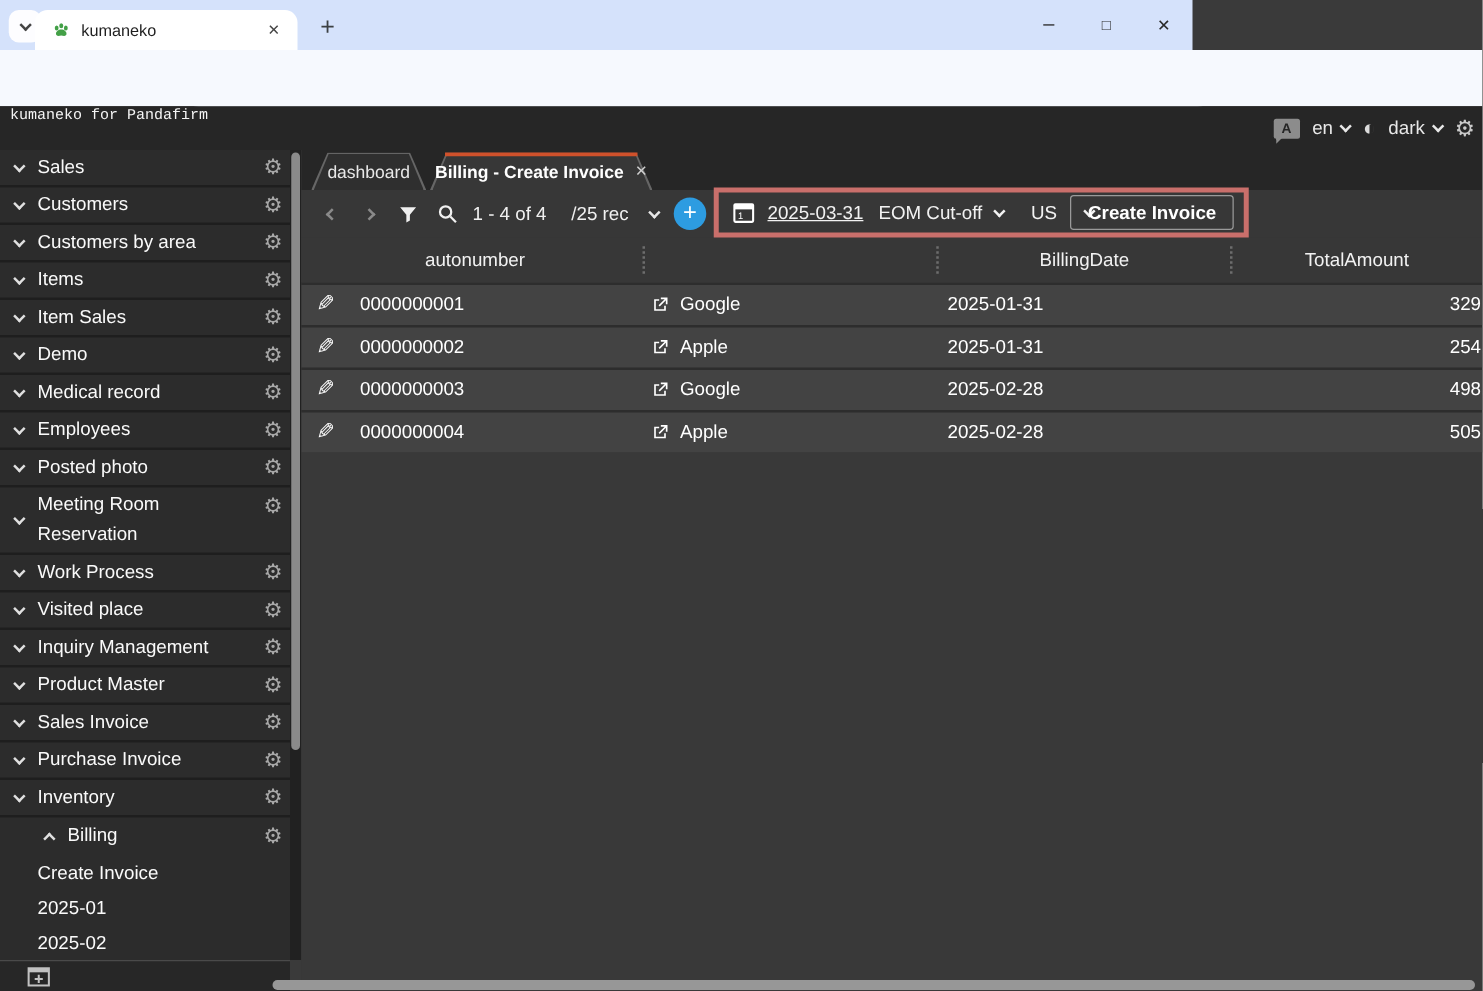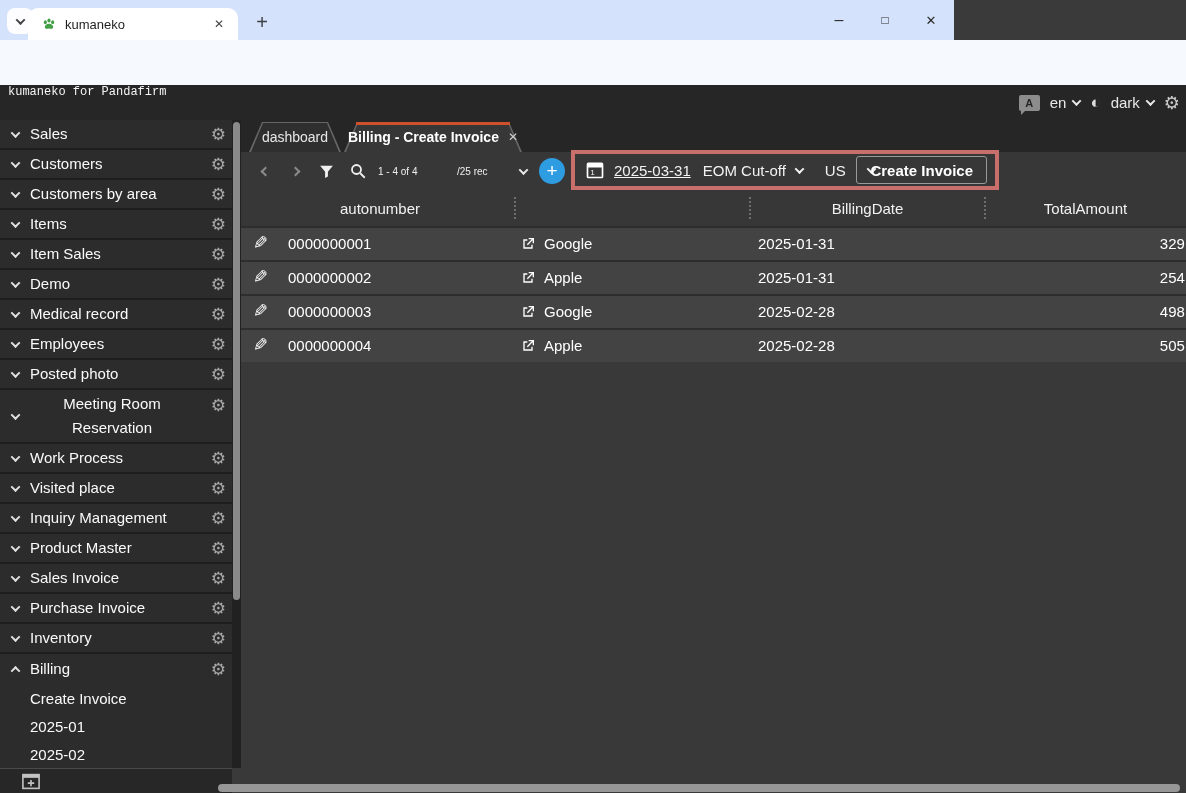--- a/index.html
+++ b/index.html
@@ -45,21 +45,21 @@
   .chev.down { transform:rotate(45deg) translate(-1px,-1px); }
   .chev.up { transform:rotate(-135deg) translate(-1px,-1px); }
   .chev.left { transform:rotate(135deg); }
   .chev.right { transform:rotate(-45deg); }
 
   
   .sidebar { position:absolute; left:0; top:120px; width:232px; height:648px; background:#2c2c2c; overflow:hidden; }
   .sb-item { position:relative; height:30px; border-bottom:2px solid #1e1e1e; display:flex; align-items:center; color:#fafafa; }
   .sb-item.tall { height:54px; }
   .sb-chev { width:30px; display:flex; justify-content:center; color:#e0e0e0; }
-  .sb-label { font-size:15px; max-width:164px; overflow-wrap:anywhere; line-height:1.6;text-align:center; }
+  .sb-label { font-size:15px; max-width:164px; overflow-wrap:anywhere; line-height:1.6; }
   .sb-gear { position:absolute; right:6px; top:50%; transform:translateY(-50%); font-size:17px; color:#a8a8a8; }
   .sb-item.tall .sb-gear { top:15px; }
   .sb-child { height:28px; display:flex; align-items:center; color:#fafafa; font-size:15px; padding-left:30px; }
   .sb-footer { position:absolute; left:0; top:768px; width:232px; height:25px; background:#272727; border-top:1px solid #4a4a4a; display:flex; align-items:center; }
   .sb-scrollbar { position:absolute; left:232px; top:120px; width:9px; height:648px; background:#212121; }
   .sb-thumb { position:absolute; left:1px; top:2px; width:7px; height:478px; background:#8a8a8a; border-radius:4px; }
 
   
   .main { position:absolute; left:241px; top:120px; width:945px; height:673px; background:#393939; overflow:hidden; }
   .m-tabbar { position:relative; height:32px; background:#262626; }
@@ -67,21 +67,21 @@
   .wtab .bord { position:absolute; inset:0; clip-path:polygon(13px 0, calc(100% - 13px) 0, 100% 100%, 0 100%); background:#666; }
   .wtab .fill { position:absolute; inset:1px 2px 0 2px; clip-path:polygon(12px 0, calc(100% - 12px) 0, 100% 100%, 0 100%); background:#2f2f2f; }
   .wtab.active .fill { background:#373737; }
   .wtab .accent { position:absolute; top:0; left:12px; right:12px; height:3px; background:#cf512b; z-index:2; }
   .wtab .content { position:relative; z-index:3; height:100%; display:flex; align-items:center; justify-content:center; gap:9px; color:#e8e8e8; font-size:14px; }
   .wtab.active .content { color:#fff; font-weight:bold; }
   .wtab-close { font-size:12px; font-weight:normal; color:#cfcfcf; }
 
   .m-toolbar { position:relative; height:38px; background:#373737; }
   .tb-ic { position:absolute; top:0; height:38px; display:flex; align-items:center; justify-content:center; }
-  .rec-text { color:#f0f0f0; font-size:10px; }
+  .rec-text { color:#f0f0f0; font-size:15px; }
   .add-btn { position:absolute; left:298px; top:6px; width:26px; height:26px; border-radius:50%; background:#2d9ce1; color:#fff; font-size:19px; display:flex; align-items:center; justify-content:center; }
   .hl-box { position:absolute; left:330px; top:-2px; width:428px; height:40px; border:4px solid #c96f6b; z-index:2; }
   .hl-inner { position:absolute; inset:0; display:flex; align-items:center; color:#f2f2f2; font-size:15px; }
   .create-btn { position:absolute; right:8px; top:2px; height:28px; padding:0 13px; border:1px solid #9a9a9a; border-radius:3px; background:transparent; color:#fff; font-size:15px; font-weight:600; font-family:"Liberation Sans",sans-serif; }
 
   .m-thead { position:relative; height:36px; background:#373737; color:#f2f2f2; font-size:15px; }
   .th { position:absolute; top:0; height:36px; display:flex; align-items:center; justify-content:center; }
   .th-sep { position:absolute; top:7px; width:0; height:22px; border-left:2px dotted #6d6d6d; }
 
   .rows { background:#2d2d2d; padding-top:2px; }
@@ -291,21 +291,21 @@
         <span class="sb-label">Purchase Invoice</span>
         <span class="sb-gear">⚙</span>
       </div>
     <div class="sb-item">
         <span class="sb-chev">
           <span class="chev down"></span>
         </span>
         <span class="sb-label">Inventory</span>
         <span class="sb-gear">⚙</span>
       </div>
-    <div class="sb-item" style="border-bottom:none;">
+    <div class="sb-item" style="border-bottom:none;padding-left:24px;">
         <span class="sb-chev">
           <span class="chev up"></span>
         </span>
         <span class="sb-label">Billing</span>
         <span class="sb-gear">⚙</span>
       </div>
     <div class="sb-child">Create Invoice</div>
     <div class="sb-child">2025-01</div>
     <div class="sb-child">2025-02</div>
   </div>

